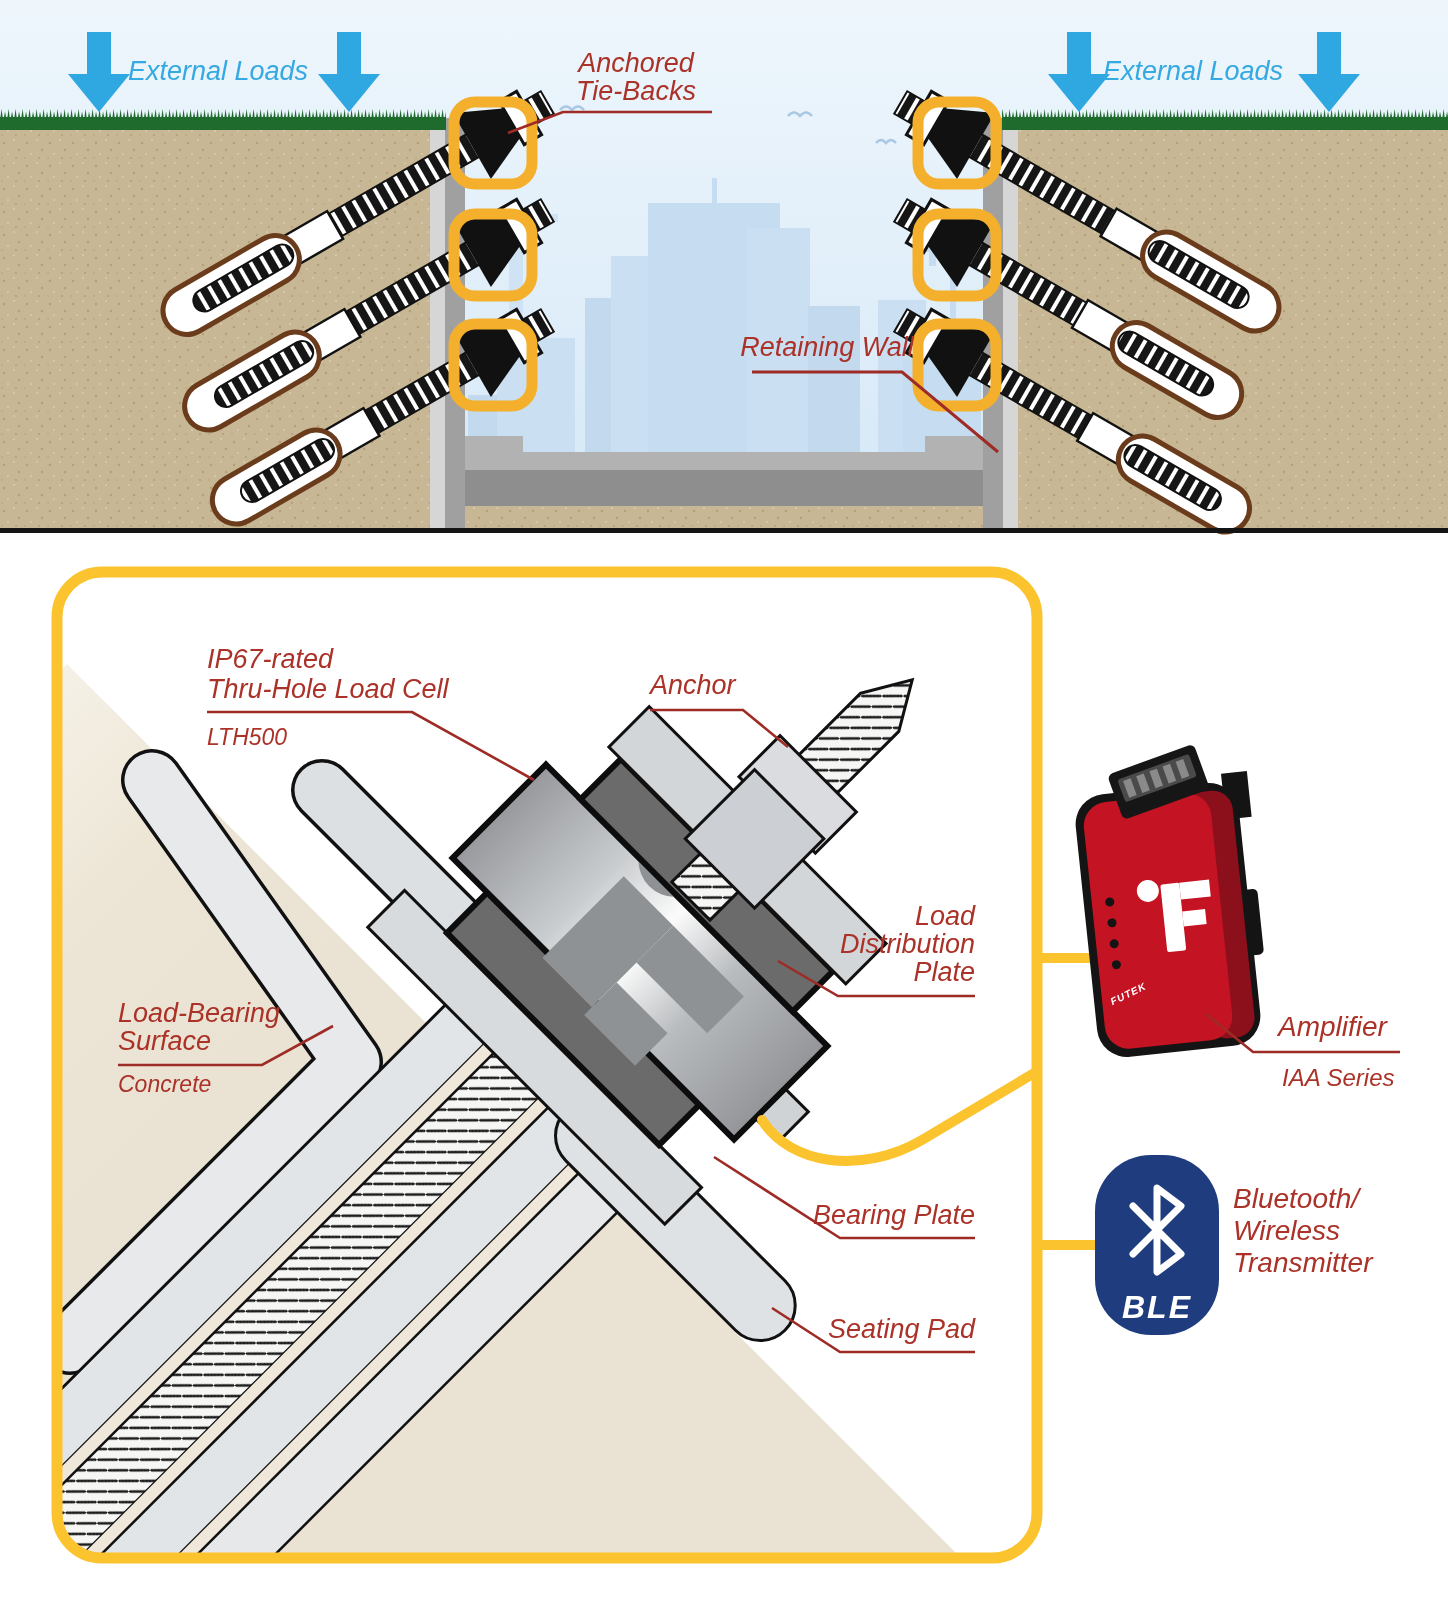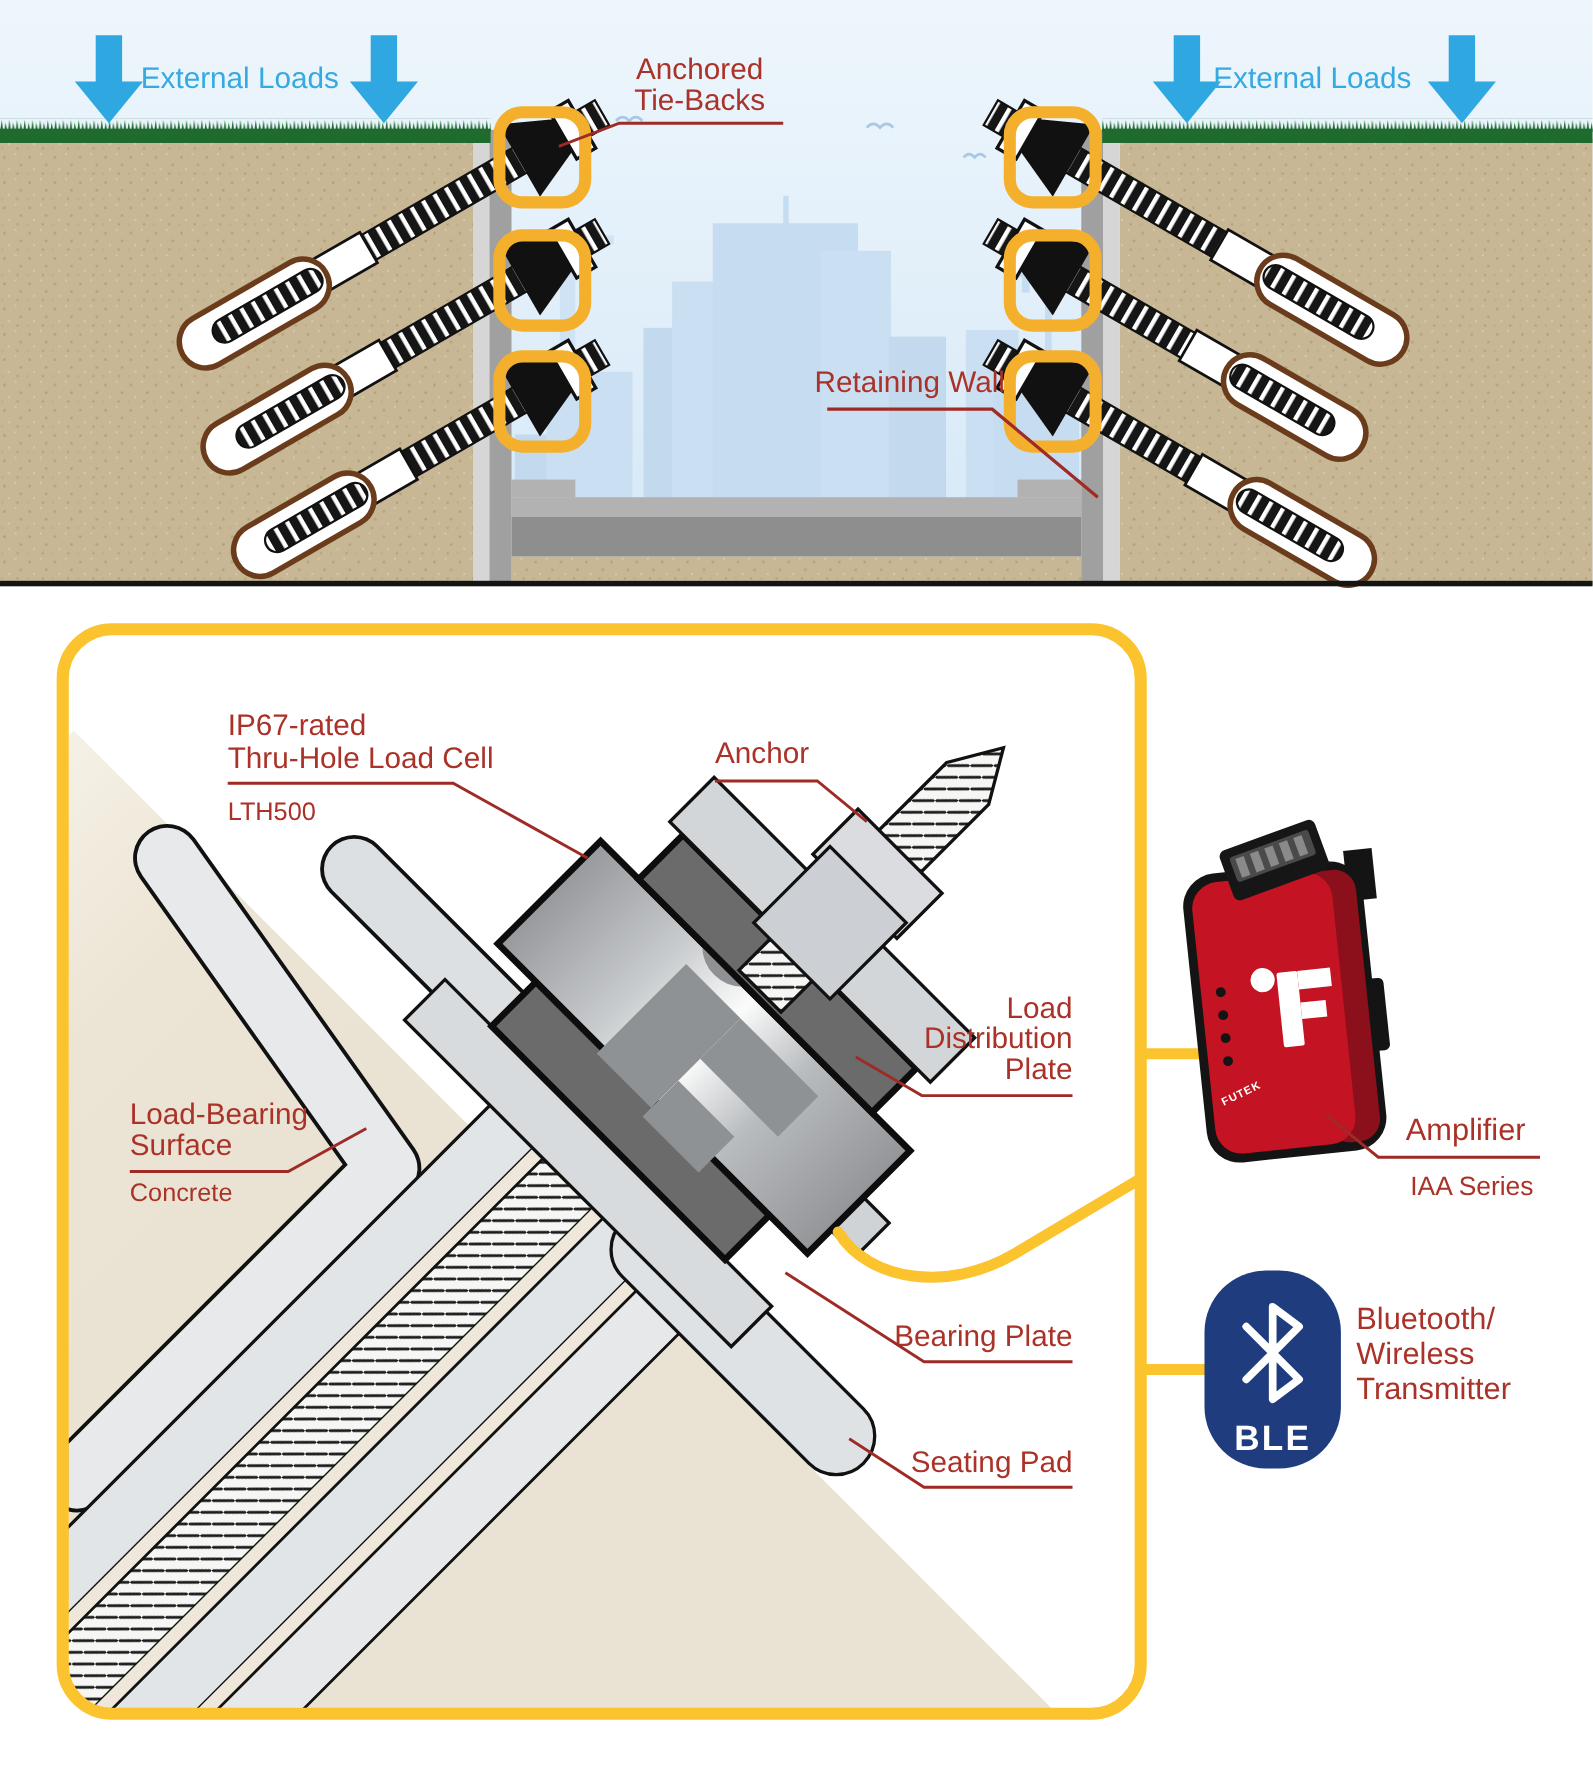--- a/index.html
+++ b/index.html
@@ -1,17 +1,17 @@
 <!DOCTYPE html>
 <html><head>
 <meta charset="utf-8">
 <style>
   html,body{margin:0;padding:0;background:#ffffff;}
   .stage{position:relative;width:1448px;height:1608px;background:#ffffff;overflow:hidden;
-         font-family:"Liberation Sans", sans-serif;}
+         font-family:"Liberation Sans", sans-serif;font-style:italic;}
   svg text{font-family:"Liberation Sans", sans-serif;}
   .lbl-red{fill:#ab3228;}
   .lbl-cyan{fill:#35a9e1;}
   .leader{stroke:#9e2b25;stroke-width:2.6;fill:none;}
   .leader-thick{stroke:#9e2b25;stroke-width:3;fill:none;}
 </style>
 </head>
 <body>
 
 <div class="stage">

